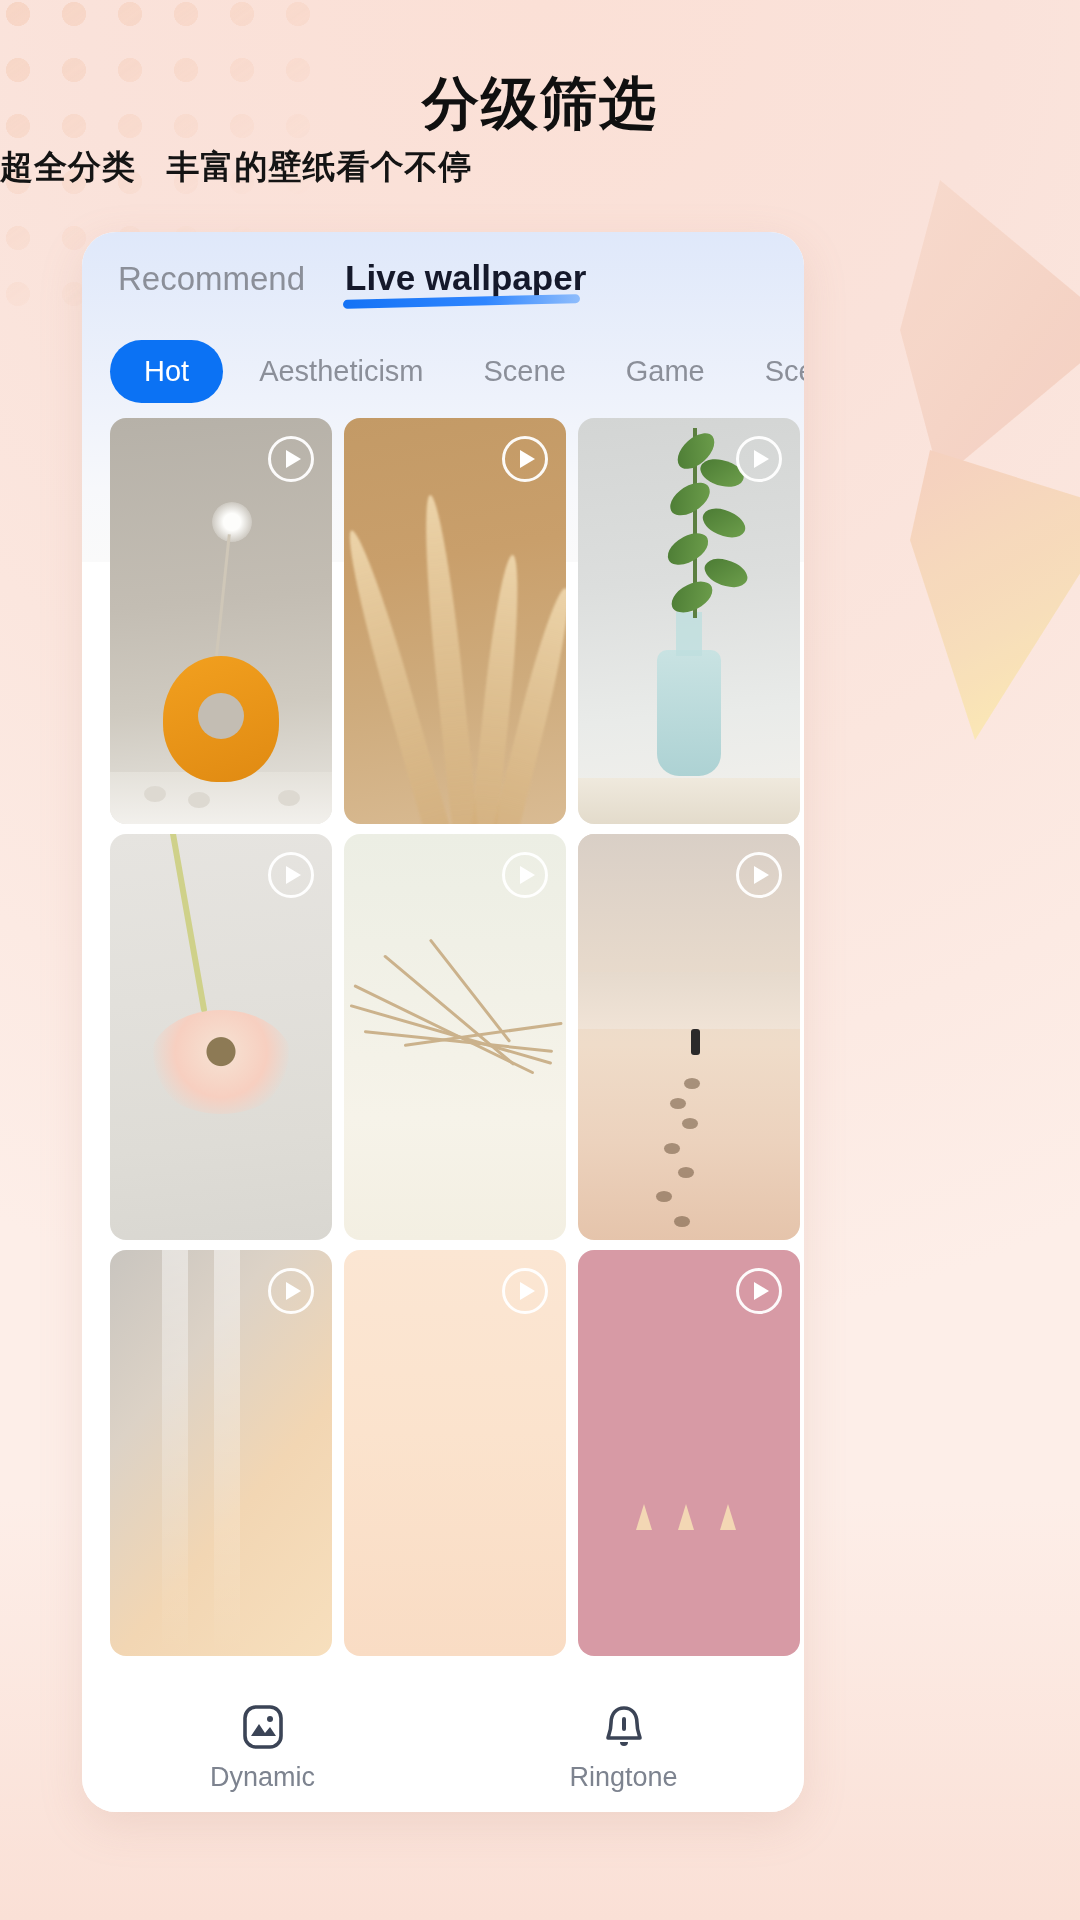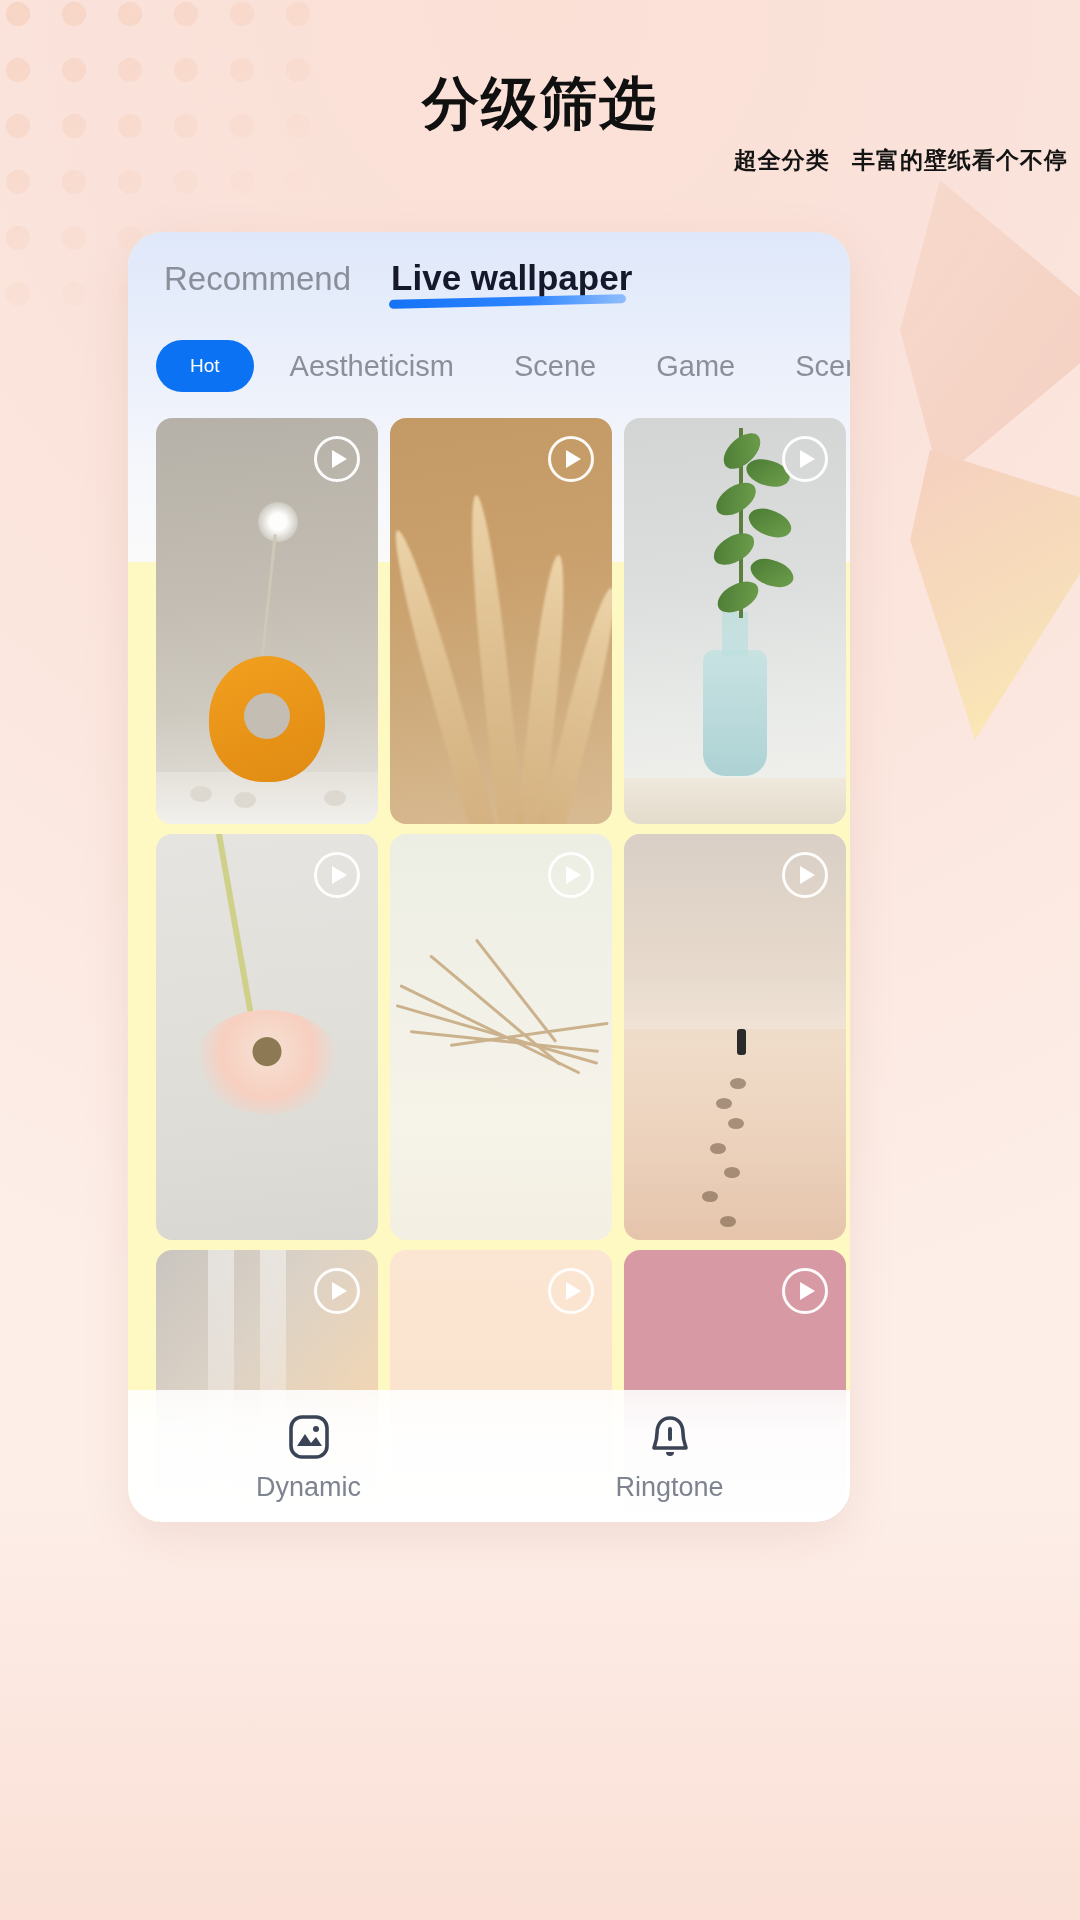--- a/index.html
+++ b/index.html
@@ -36,37 +36,36 @@
   }
 
   
   .headline{
     position:absolute; top:66px; left:0; right:0;
     text-align:center;
     font-size:57px; font-weight:bold; letter-spacing:2px;
     color:#101010;
   }
   .subhead{
-    position:absolute; top:145px; left:0; right:12px;
-    text-align:right;
-    font-size:23px; font-weight:bold; letter-spacing:1px;
+    position:absolute; top:145px; left:0; right:0;
+    text-align:left;
+    font-size:33px; font-weight:bold; letter-spacing:1px;
     color:#141414;
     white-space:pre;
   }
 
   
   .phone{
     position:absolute;
     left:82px; top:232px;
-    width:722px; height:1290px;
+    width:722px; height:1580px;
     border-radius:34px;
-    background:#fef9c3;
+    background:#ffffff;
     box-shadow:0 14px 44px rgba(190,140,120,.18);
     overflow:hidden;
-    margin-left:46px;
   }
   .phone-tint{
     position:absolute; inset:0;
     background:linear-gradient(180deg,#dfe8fa 0%, #eef2fb 50%, #f7f8fb 78%, #fafafa 100%);
     height:330px;
   }
 
   
   .tabs{
     position:absolute; top:26px; left:0; right:0;
@@ -93,21 +92,21 @@
     display:flex; align-items:center; gap:0;
     padding-left:28px;
     white-space:nowrap;
   }
   .chip{
     font-size:29px; color:#8b8f99;
     padding:0 30px;
   }
   .chip.active{
     color:#ffffff; background:#0b72f4;
-    padding:15px 34px; border-radius:34px; font-size:19px;
+    padding:15px 34px; border-radius:34px; font-size:29px;
     margin-right:6px;
   }
 
   
   .grid{
     position:absolute; top:186px; left:28px;
     width:700px;
     display:grid;
     grid-template-columns:repeat(3, 222px);
     gap:10px 12px;

